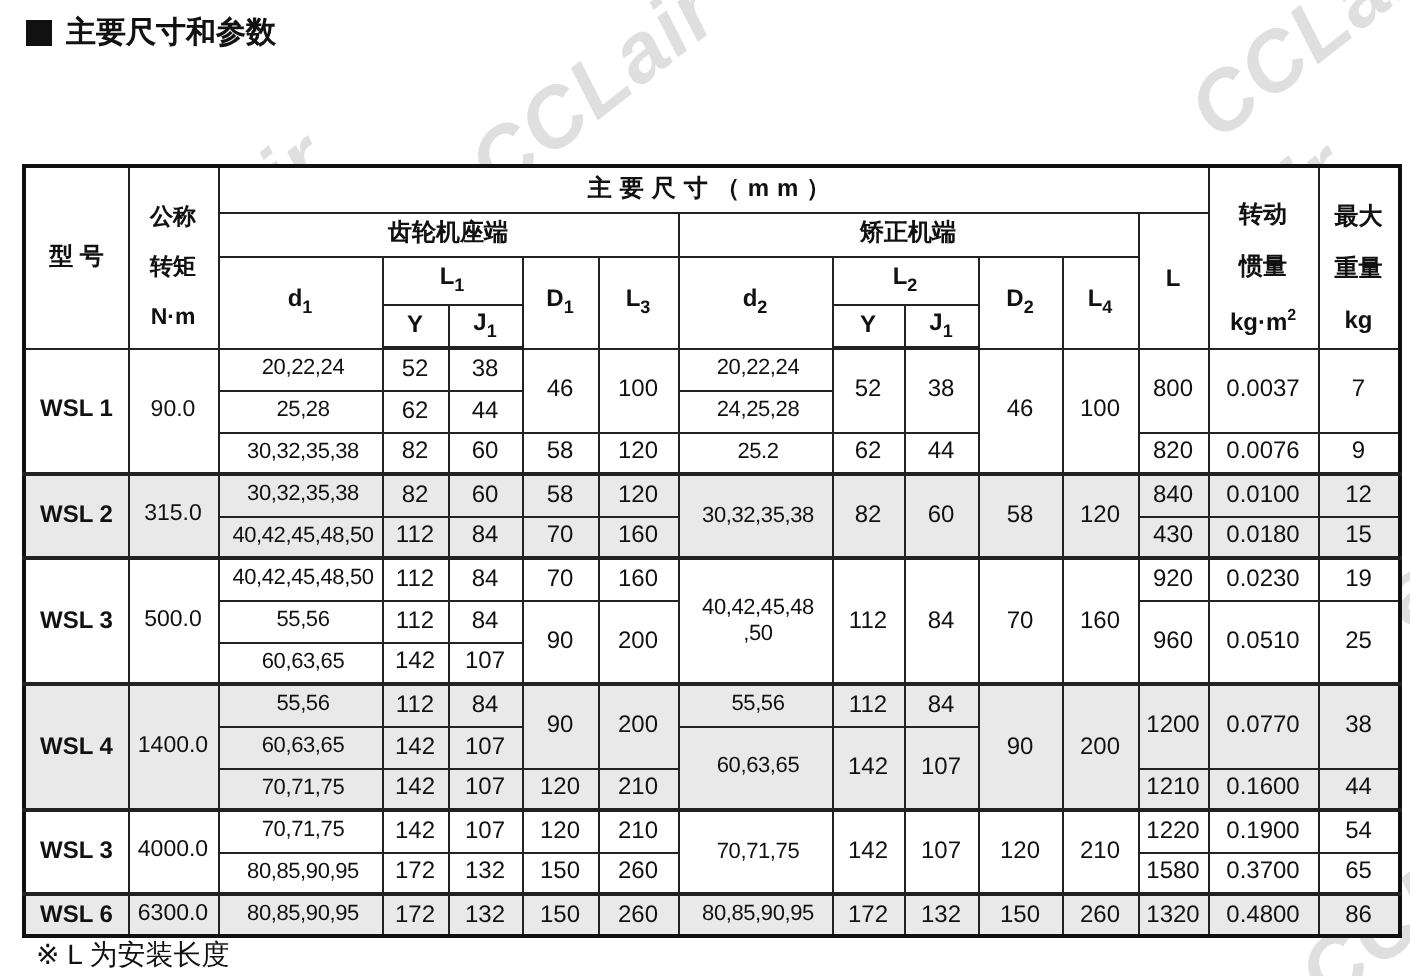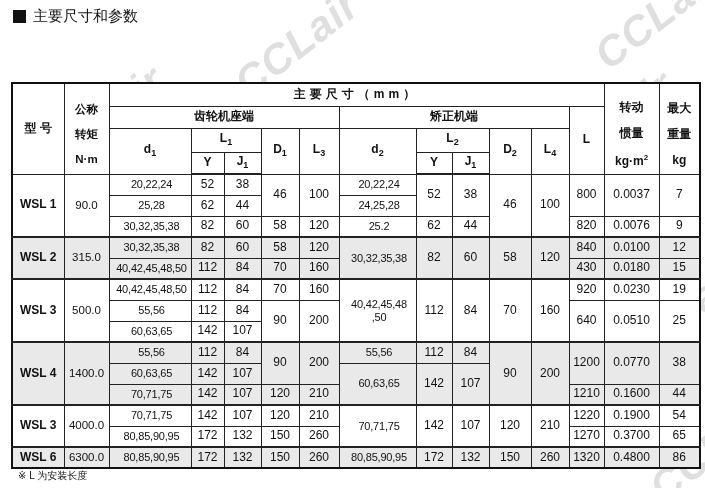--- a/index.html
+++ b/index.html
@@ -10,29 +10,29 @@
   }
   
   .wm{
     position:absolute;font-style:italic;font-weight:bold;font-size:42px;
     color:rgba(140,140,140,0.28);transform:rotate(-38deg);
     letter-spacing:1px;pointer-events:none;white-space:nowrap;z-index:1;
   }
   
   .page-title{
     position:absolute;left:13px;top:7px;display:flex;align-items:center;gap:7px;
-    font-size:15px;font-weight:normal;z-index:2;
+    font-size:15px;font-weight:bold;z-index:2;
   }
   .sq{width:13px;height:13px;background:#111;display:inline-block;}
   .subtitle{
     position:absolute;left:11px;top:51px;width:688px;text-align:center;
     font-size:12.5px;z-index:2;margin-top:41px;
   }
   .footnote{
-    position:absolute;left:18px;top:469px;font-size:10px;z-index:2;
+    position:absolute;left:18px;top:469px;font-size:14px;z-index:2;
   }
   
   table{
     position:absolute;left:11px;top:82px;width:688px;z-index:2;
     border-collapse:collapse;table-layout:fixed;
     border:2px solid #111;background:transparent;
   }
   td,th{
     border:1px solid #222;text-align:center;vertical-align:middle;
     font-size:12px;padding:0;line-height:1.15;background:#fff;
@@ -214,21 +214,21 @@
       <td>920</td>
       <td>0.0230</td>
       <td>19</td>
     </tr>
     <tr>
       <td class="dcol">55,56</td>
       <td>112</td>
       <td>84</td>
       <td rowspan="2">90</td>
       <td rowspan="2">200</td>
-      <td rowspan="2">640</td>
+      <td rowspan="2">960</td>
       <td rowspan="2">0.0510</td>
       <td rowspan="2">25</td>
     </tr>
     <tr>
       <td class="dcol">60,63,65</td>
       <td>142</td>
       <td>107</td>
     </tr>
 
     <tr class="gs band">
@@ -283,21 +283,21 @@
       <td>1220</td>
       <td>0.1900</td>
       <td>54</td>
     </tr>
     <tr>
       <td class="dcol">80,85,90,95</td>
       <td>172</td>
       <td>132</td>
       <td>150</td>
       <td>260</td>
-      <td>1270</td>
+      <td>1580</td>
       <td>0.3700</td>
       <td>65</td>
     </tr>
 
     <tr class="gs band">
       <td class="model">WSL 6</td>
       <td class="tq">6300.0</td>
       <td class="dcol">80,85,90,95</td>
       <td>172</td>
       <td>132</td>

